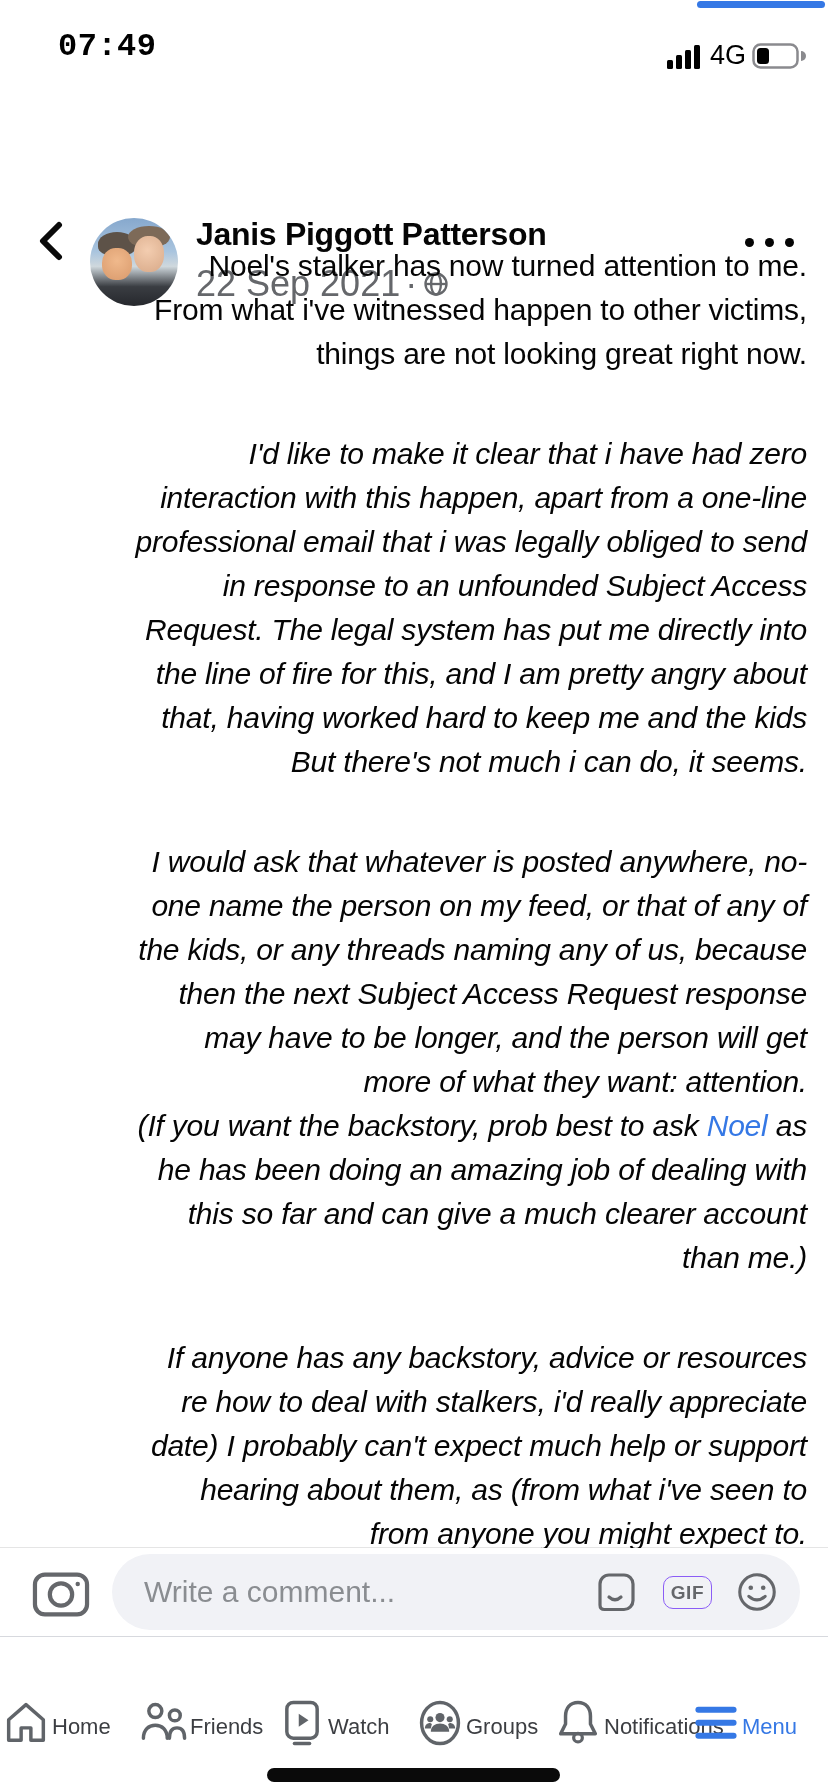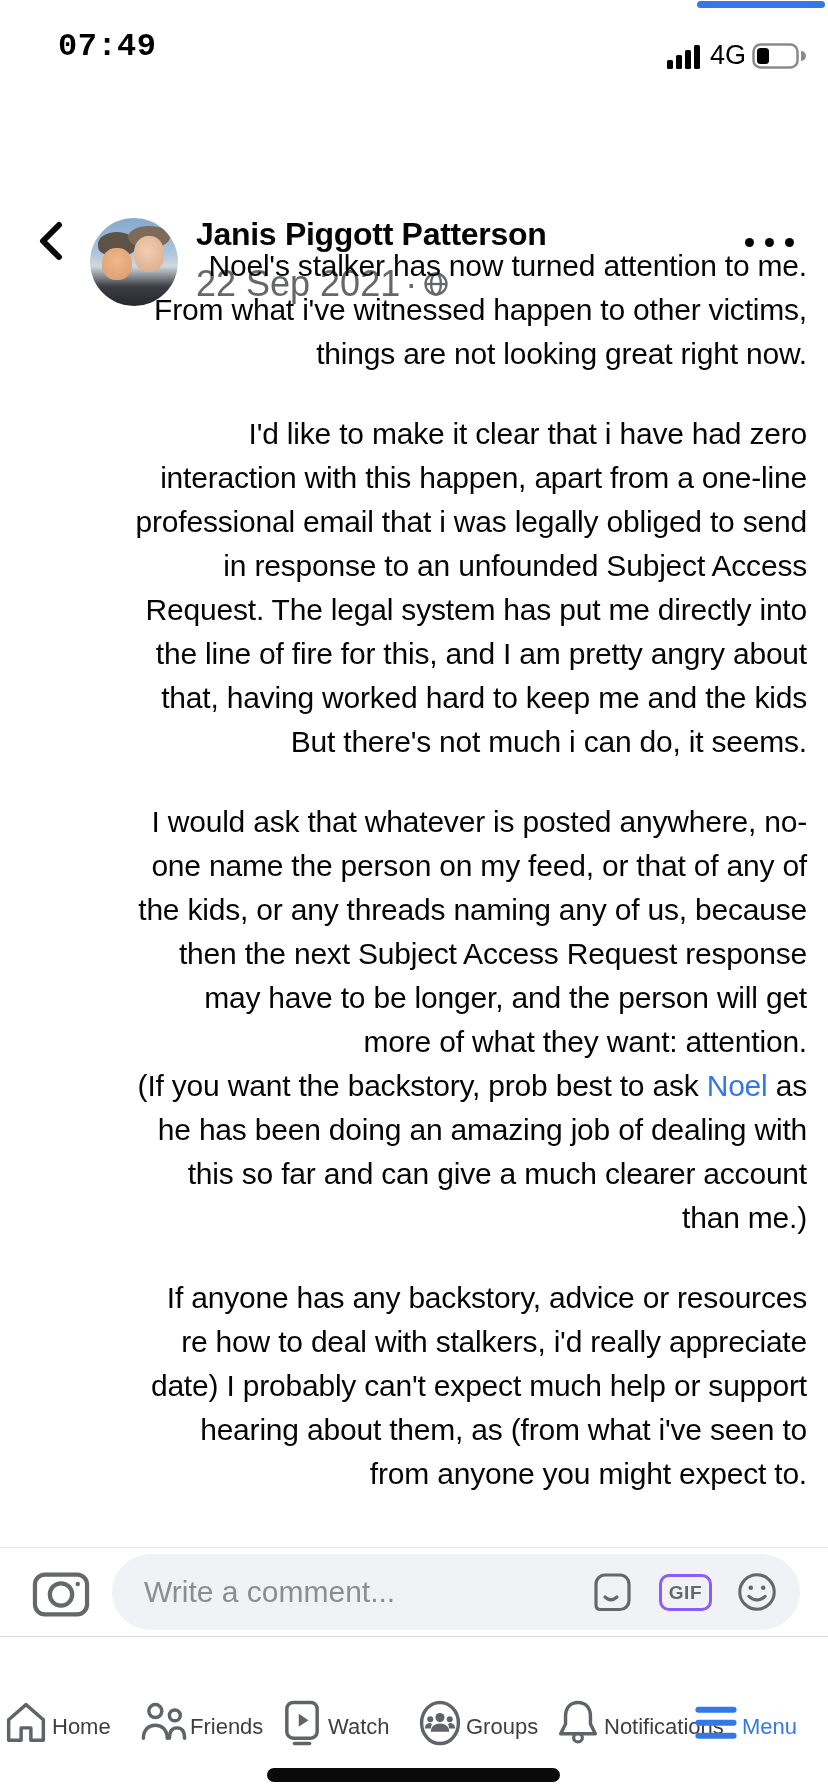--- a/index.html
+++ b/index.html
@@ -22,30 +22,30 @@
   .avatar .face-r{position:absolute;right:14px;top:18px;width:30px;height:36px;border-radius:46%;background:radial-gradient(circle at 45% 40%,#f3cdb0,#d8a988);}
   .avatar .hair-r{position:absolute;right:8px;top:8px;width:42px;height:22px;border-radius:50%;background:#7d6a58;}
   .header-text{position:absolute;left:196px;top:116px;text-align:right;}
   .post-author{font-size:32px;font-weight:700;color:#050505;letter-spacing:-.3px;}
   .post-meta{margin-top:10px;font-size:36px;color:#65676B;display:flex;align-items:center;gap:5px;}
   .more-btn{position:absolute;right:34px;top:138px;display:flex;gap:11px;}
   .more-btn i{width:9px;height:9px;border-radius:50%;background:#050505;display:block;}
   
   .post-body{position:absolute;top:244px;left:21px;right:21px;color:#050505;font-size:30px;line-height:44px;letter-spacing:-.2px;text-align:right;}
   .post-line{white-space:pre;}
-  .paragraph + .paragraph{margin-top:36px;}
+  .paragraph + .paragraph{margin-top:56px;font-style:italic;}
   .mention-link{color:#3578E5;cursor:pointer;}
   
   .comment-bar{position:absolute;left:0;right:0;top:1548px;height:88px;background:#fff;box-shadow:0 -1px 0 rgba(0,0,0,.10);}
   .camera-btn{position:absolute;left:30px;top:14px;width:62px;height:60px;}
   .comment-pill{position:absolute;left:112px;right:28px;top:6px;height:76px;border-radius:38px;background:#F1F2F6;display:flex;align-items:center;justify-content:flex-end;}
   .comment-input{flex:1;border:none;outline:none;background:transparent;margin-left:30px;font-size:30px;color:#050505;font-family:"Liberation Sans",sans-serif;}
   .comment-input::placeholder{color:#8A8D91;}
   .pill-icons{display:flex;align-items:center;gap:22px;margin-right:20px;}
-  .gif-badge{border:3px solid #8b5cf6;border-radius:10px;color:#65676B;font-size:19px;font-weight:700;padding:6px 7px;line-height:1;letter-spacing:.5px;}
+  .gif-badge{border:1px solid #8b5cf6;border-radius:10px;color:#65676B;font-size:19px;font-weight:700;padding:6px 7px;line-height:1;letter-spacing:.5px;}
   
   .bottom-nav{position:absolute;left:0;right:0;top:1636px;height:156px;background:#fff;border-top:1px solid #D7D9DE;display:flex;}
   .nav-active-bar{position:absolute;top:1px;left:697px;width:128px;height:7px;border-radius:4px;background:#3578E5;}
   .nav-item{width:138px;display:flex;align-items:center;padding-top:16px;}
   .nav-icon{height:56px;display:flex;align-items:center;justify-content:center;}
   .nav-label{margin-top:8px;font-size:22px;color:#3c3e42;white-space:nowrap;}
   .nav-item.active .nav-label{color:#3578E5;}
   .home-indicator{position:absolute;left:267px;top:1768px;width:293px;height:14px;border-radius:8px;background:#0a0a0a;}
 </style>
 </head>

